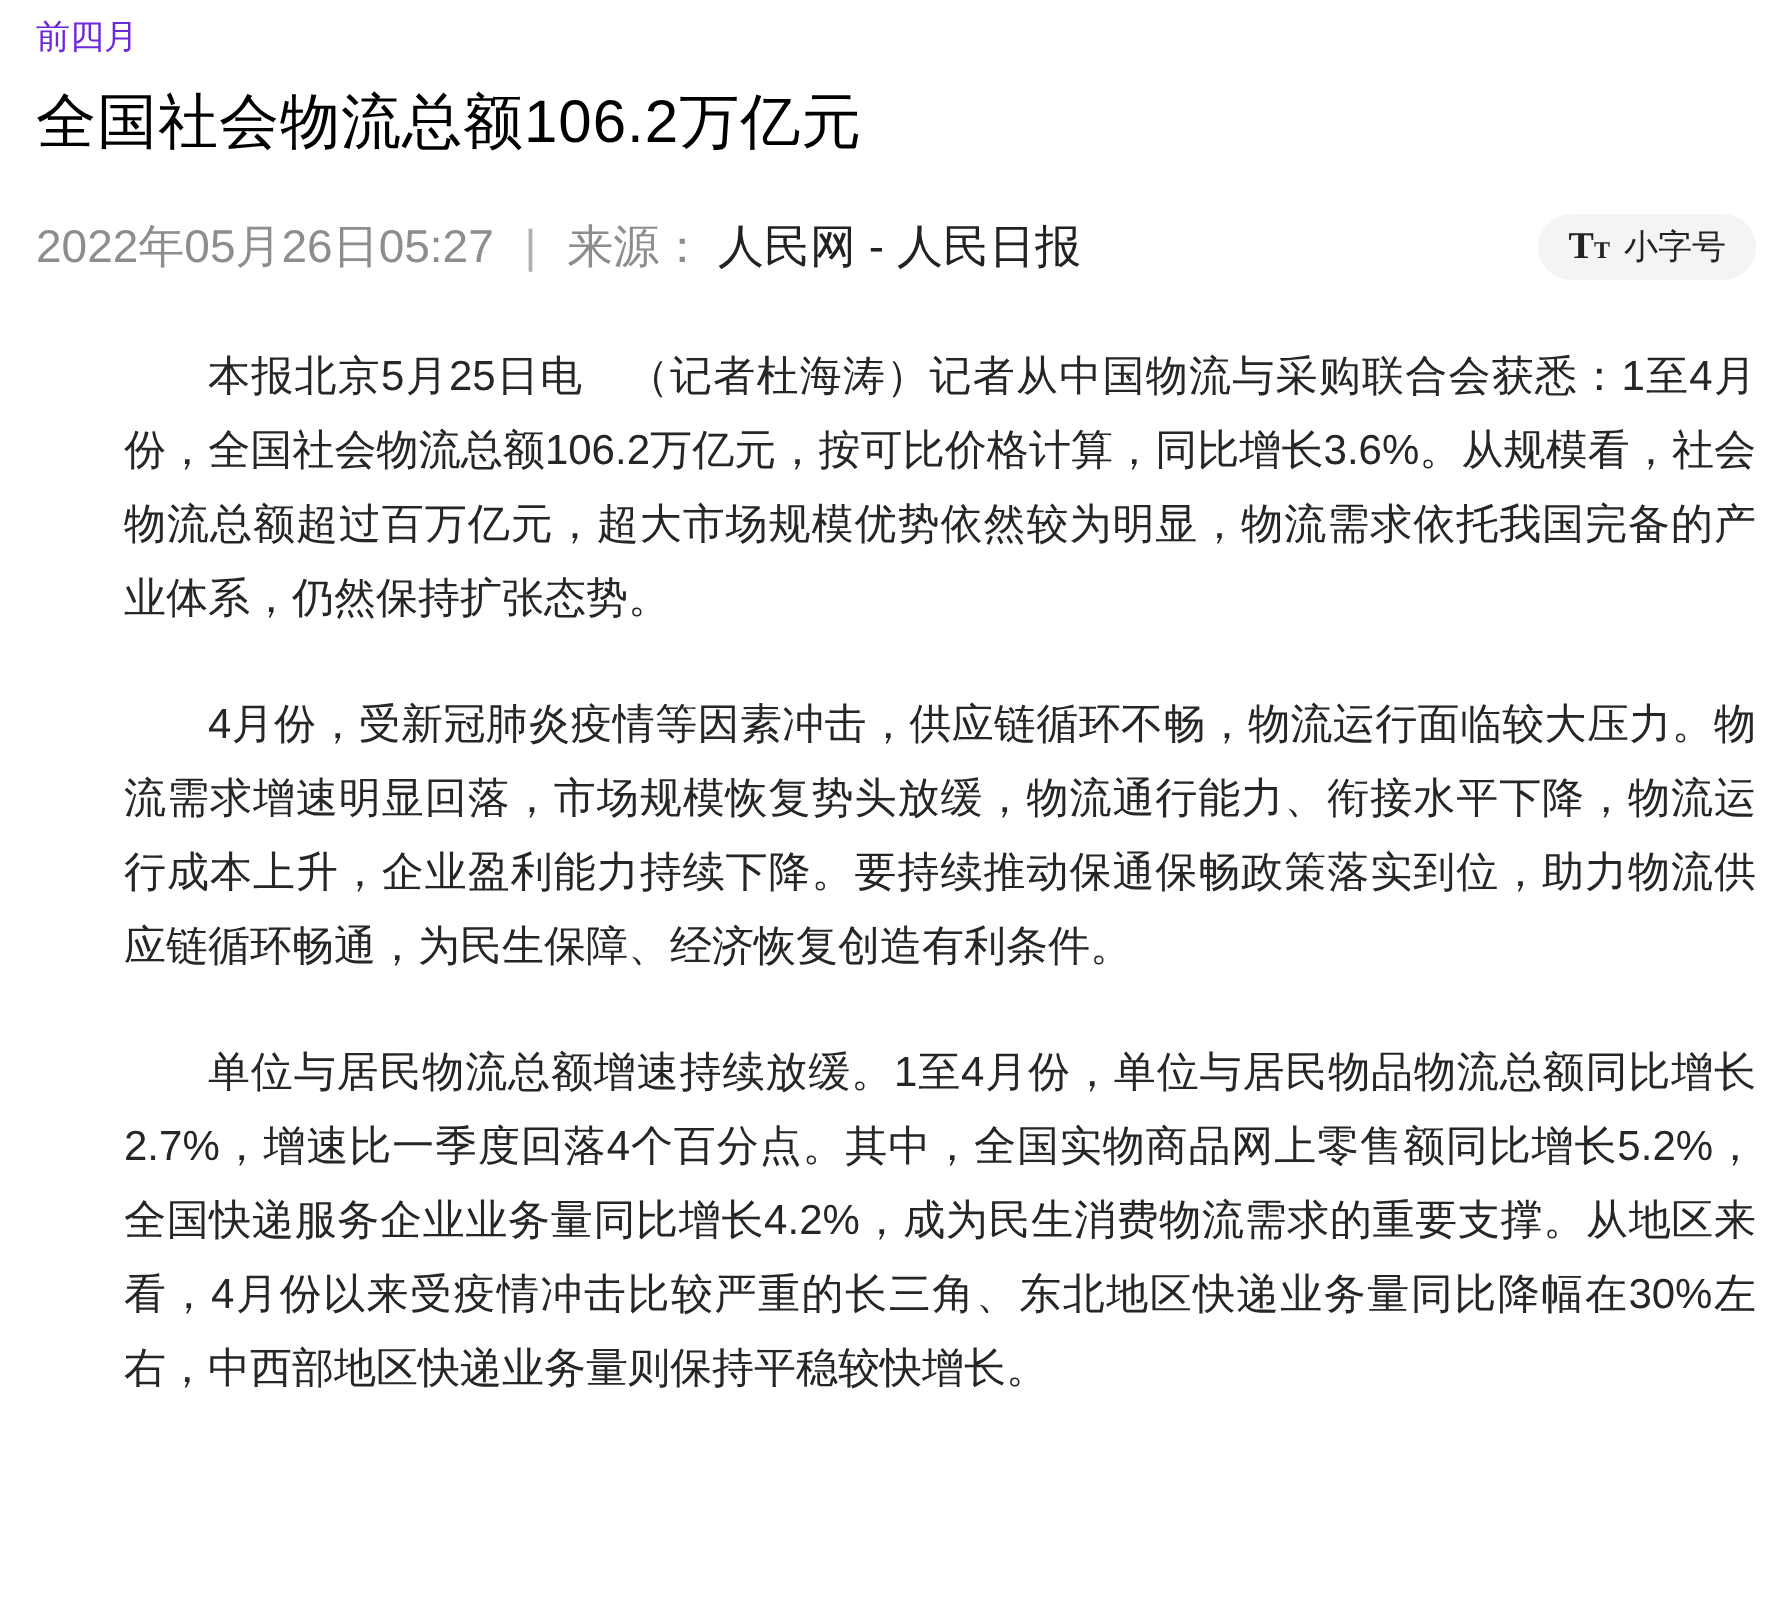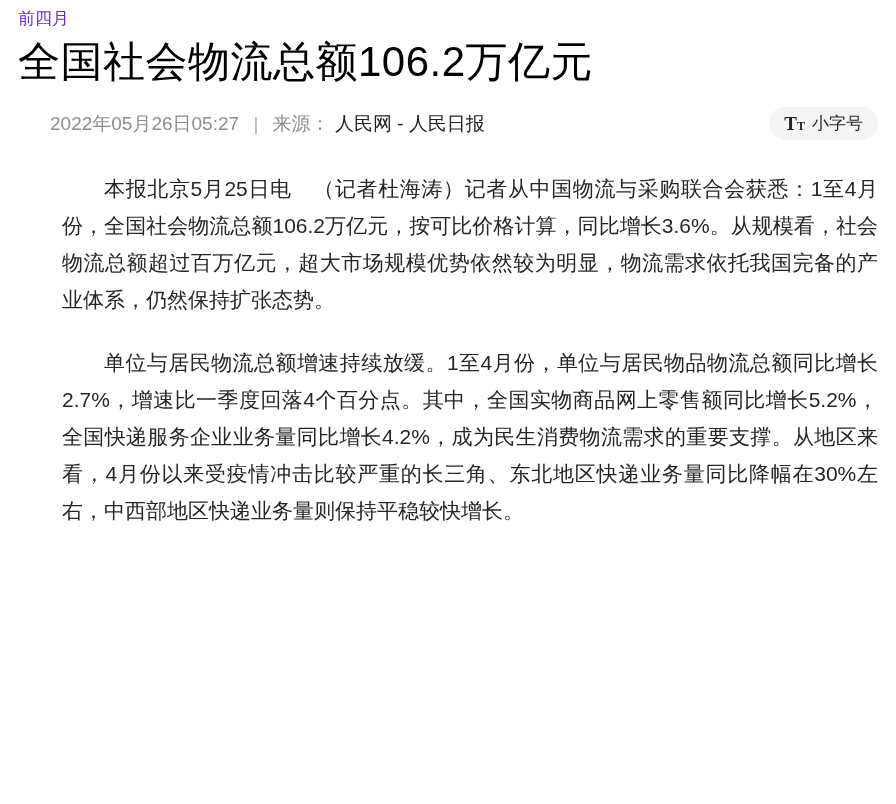--- a/index.html
+++ b/index.html
@@ -14,38 +14,37 @@
   .page {
     padding: 8px 18px 20px 18px;
   }
   .eyebrow {
     font-size: 17px;
     line-height: 22px;
     color: #6d28d9;
   }
   .title {
     margin-top: 11px;
-    font-size: 42px;
+    font-size: 30px;
     line-height: 42px;
     font-weight: 500;
     color: #000000;
     letter-spacing: 0.5px;
   }
   .meta-row {
     margin-top: 24px;
     display: flex;
     align-items: center;
     justify-content: space-between;
     height: 33px;
   }
   .meta-left {
-    font-size: 19px;
+    font-size: 23px;
     color: #8d8d8d;
     white-space: nowrap;
-    margin-left: 32px;
   }
   .meta-sep {
     margin: 0 9px;
     color: #b0b0b0;
   }
   .source-link {
     color: #222222;
     text-decoration: none;
     cursor: pointer;
   }
@@ -109,16 +108,17 @@
       <span class="tt-icon">
         <span class="t-big">T</span>
           <span class="t-small">T</span>
       </span>
       <span>小字号</span>
     </button>
   </div>
 
   <div class="article">
     <p>本报北京5月25日电　（记者杜海涛）记者从中国物流与采购联合会获悉：1至4月份，全国社会物流总额106.2万亿元，按可比价格计算，同比增长3.6%。从规模看，社会物流总额超过百万亿元，超大市场规模优势依然较为明显，物流需求依托我国完备的产业体系，仍然保持扩张态势。</p>
+    <p>4月份，受新冠肺炎疫情等因素冲击，供应链循环不畅，物流运行面临较大压力。物流需求增速明显回落，市场规模恢复势头放缓，物流通行能力、衔接水平下降，物流运行成本上升，企业盈利能力持续下降。要持续推动保通保畅政策落实到位，助力物流供应链循环畅通，为民生保障、经济恢复创造有利条件。</p>
     <p>单位与居民物流总额增速持续放缓。1至4月份，单位与居民物品物流总额同比增长2.7%，增速比一季度回落4个百分点。其中，全国实物商品网上零售额同比增长5.2%，全国快递服务企业业务量同比增长4.2%，成为民生消费物流需求的重要支撑。从地区来看，4月份以来受疫情冲击比较严重的长三角、东北地区快递业务量同比降幅在30%左右，中西部地区快递业务量则保持平稳较快增长。</p>
   </div>
 
 </div>
 
 </body></html>

